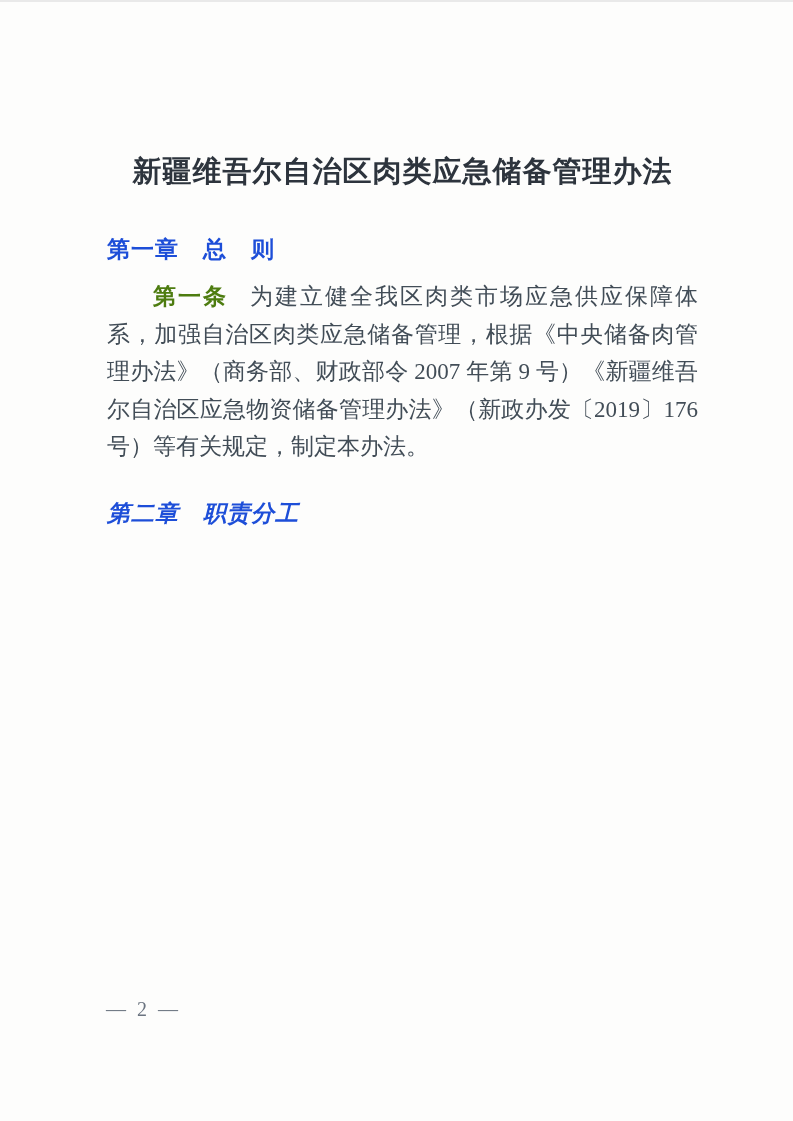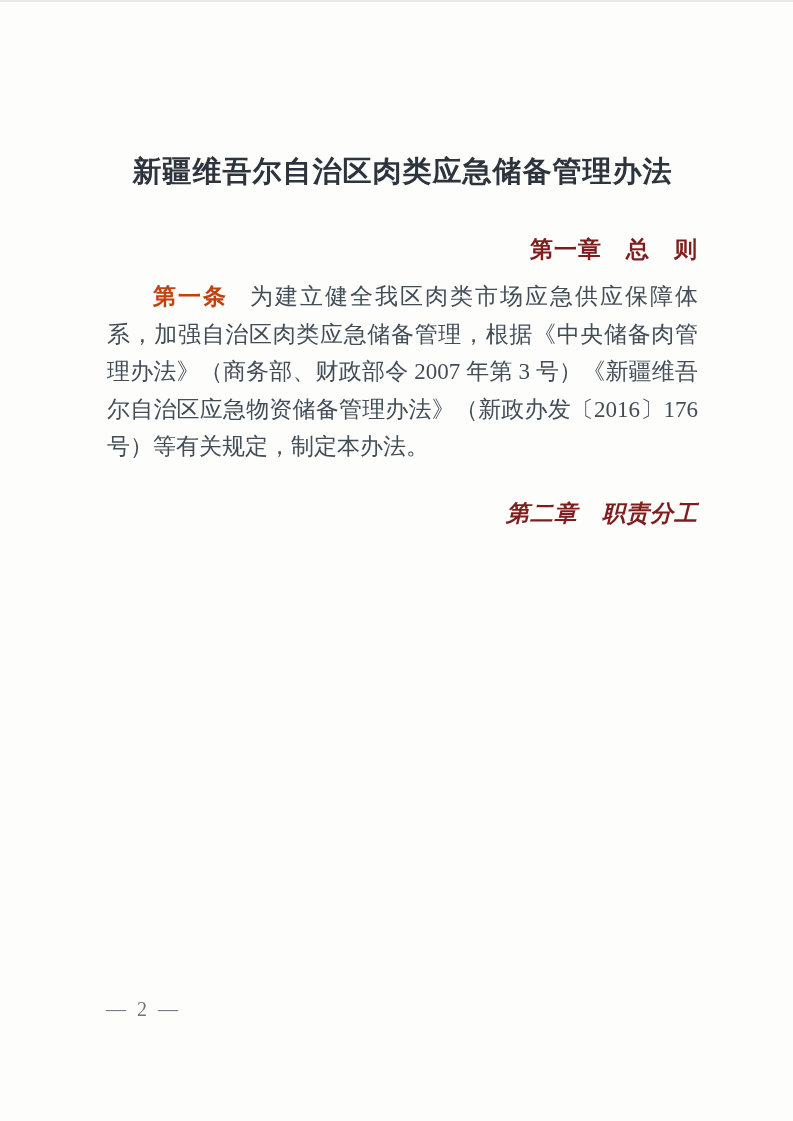--- a/index.html
+++ b/index.html
@@ -33,42 +33,42 @@
     margin: 150px 0 0 0;
     text-align: center;
     font-size: 29px;
     line-height: 42px;
     font-weight: 700;
     letter-spacing: 1px;
     color: #2d343d;
   }
   .chapter-heading {
     margin: 0;
-    text-align: right;
+    text-align: left;
     font-size: 23px;
     line-height: 28px;
     font-weight: 700;
     letter-spacing: 1px;
-    color: #7f1d1d;
+    color: #1d4ed8;
   }
   .chapter-heading.ch1 { margin-top: 44px; }
   .chapter-heading.ch2 { margin-top: 34px; font-style: italic; }
   .article {
     margin: 0;
     font-size: 23px;
     line-height: 37.5px;
     text-align: justify;
     text-indent: 2em;
     color: #424d57;
   }
   .article.first-after-heading { margin-top: 14px; }
   .article.first-after-heading2 { margin-top: 10px; }
   .article .label {
     font-weight: 700;
-    color: #c2410c;
+    color: #4d7c0f;
     margin-right: 0.95em;
   }
   .page-number {
     position: absolute;
     left: 106px;
     top: 996px;
     font-size: 20px;
     line-height: 26px;
     letter-spacing: 3px;
     color: #6b7480;
@@ -80,21 +80,21 @@
 <div class="page">
   <div class="scan-edge"></div>
 
   <div class="content">
 
     <h1 class="doc-title">新疆维吾尔自治区肉类应急储备管理办法</h1>
 
     <h2 class="chapter-heading ch1">第一章　总　则</h2>
 
     <p class="article first-after-heading">
-      <span class="label">第一条</span><span>为建立健全我区肉类市场应急供应保障体系，加强自治区肉类应急储备管理，根据《中央储备肉管理办法》（商务部、财政部令 2007 年第 3 号）《新疆维吾尔自治区应急物资储备管理办法》（新政办发〔2016〕176 号）等有关规定，制定本办法。</span>
+      <span class="label">第一条</span><span>为建立健全我区肉类市场应急供应保障体系，加强自治区肉类应急储备管理，根据《中央储备肉管理办法》（商务部、财政部令 2007 年第 9 号）《新疆维吾尔自治区应急物资储备管理办法》（新政办发〔2019〕176 号）等有关规定，制定本办法。</span>
     </p>
 
 
 
 
     <h2 class="chapter-heading ch2">第二章　职责分工</h2>
 
 
   </div>
 

